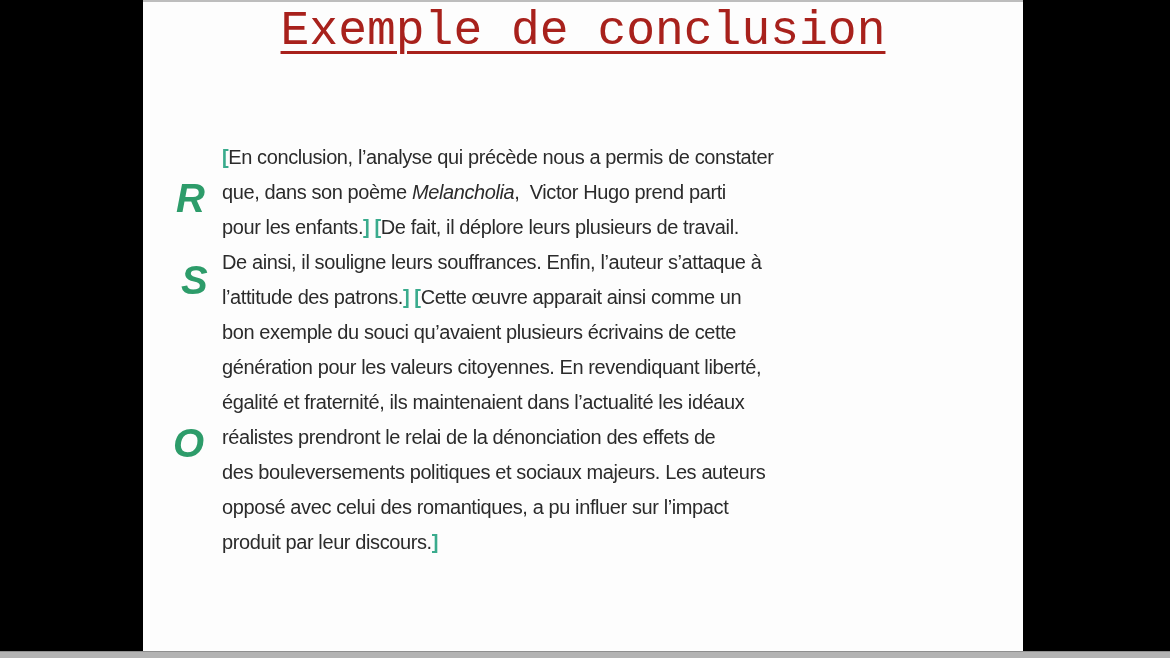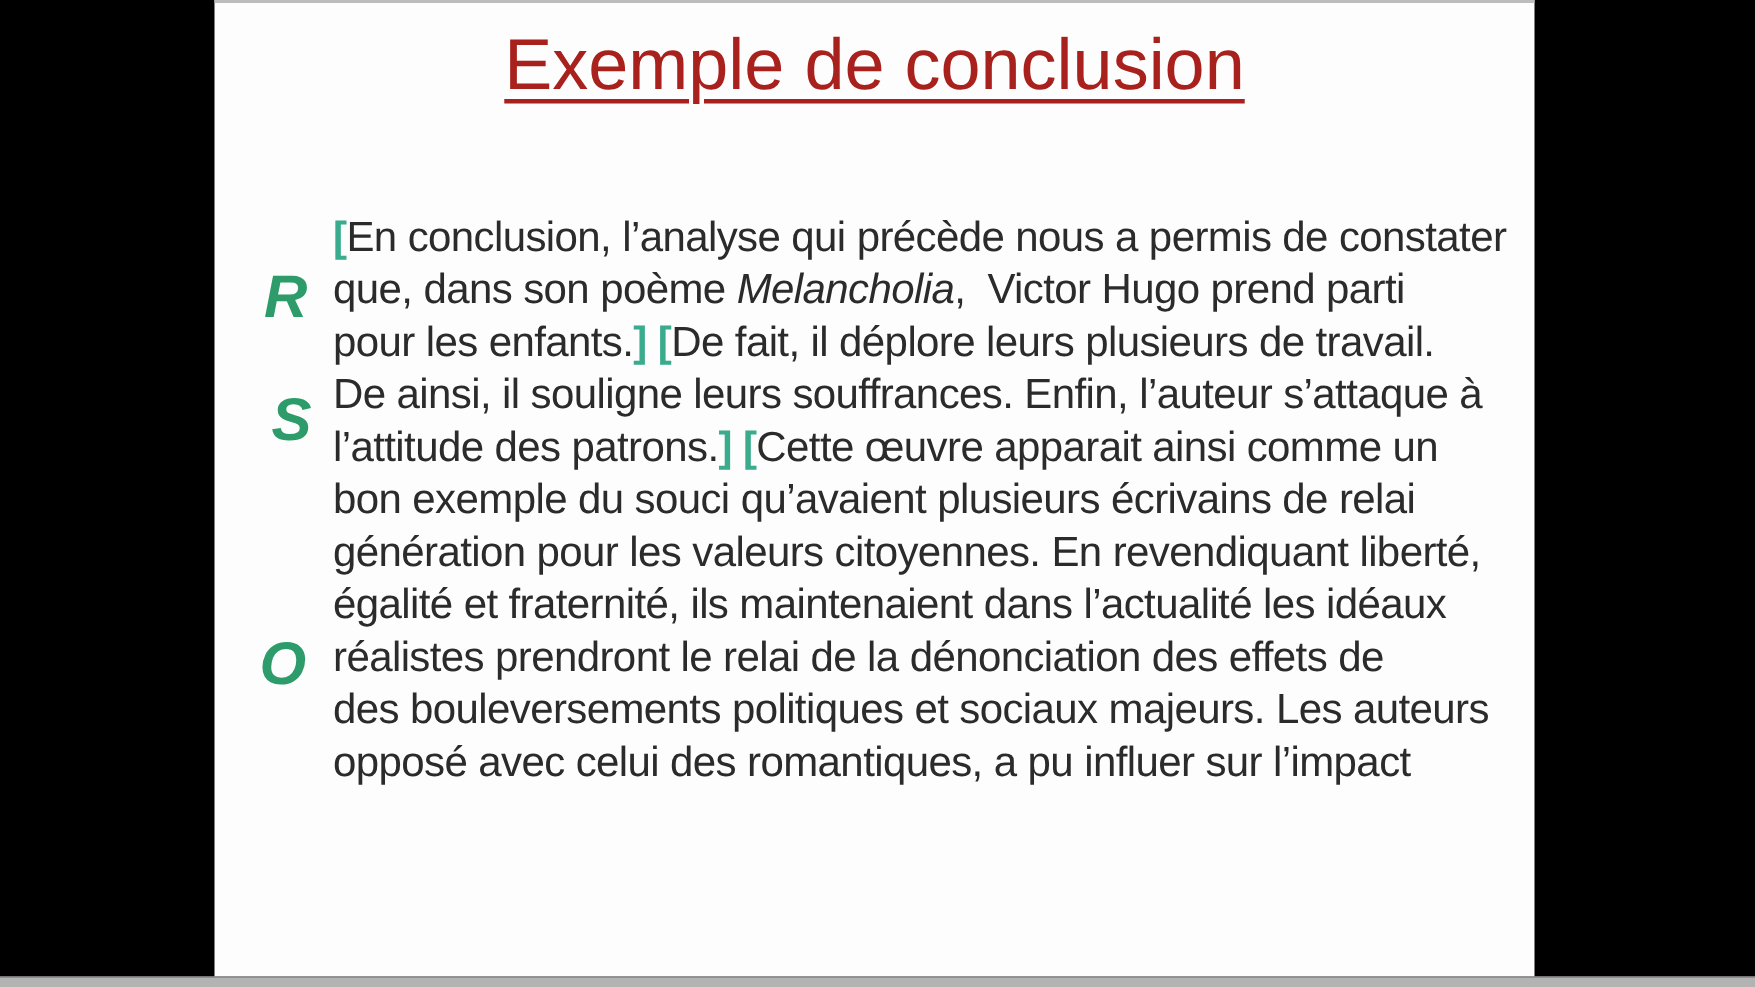--- a/index.html
+++ b/index.html
@@ -29,23 +29,23 @@
   }
   .bottom-strip {
     position: absolute;
     left: 0; bottom: 0;
     width: 100%; height: 7px;
     background: #b3b3b3;
     border-top: 1px solid #8f8f8f;
     box-sizing: border-box;
   }
   .title {
-    margin: 14px;
+    margin: 2px;
     text-align: center;
-    font-family: Liberation Sans, sans-serif;
+    font-family: Liberation Mono, monospace;
     font-weight: normal;
     font-size: 48px;
     color: var(--title-red, #a8211c);
     text-decoration: underline;
     text-decoration-thickness: 3px;
     text-underline-offset: 7px;
   }
   .letter {
     position: absolute;
     font-family: "Liberation Sans", sans-serif;
@@ -54,21 +54,21 @@
     font-size: 40px;
     line-height: 1;
     color: var(--letter-green, #2d9c6a);
   }
   .letter-r { top: 176px; left: 33px; }
   .letter-s { top: 258px; left: 38px; }
   .letter-o { top: 421px; left: 30px; }
   .body-text {
     position: absolute;
     top: 138px; left: 79px; right: 6px;
-    font-size: 28px;
+    font-size: 20px;
     letter-spacing: -0.4px;
     color: var(--body-text, #2b2b2b);
   }
   .line {
     height: 35px;
     line-height: 35px;
     white-space: pre;
   }
   .seg-normal  { }
   .seg-italic  { font-style: italic; margin-top: 26px; }
@@ -90,23 +90,24 @@
     <span class="letter letter-r">R</span>
     <span class="letter letter-s">S</span>
     <span class="letter letter-o">O</span>
 
     <div class="body-text">
         <div class="line"><span class="seg-bracket">[</span><span class="seg-normal">En conclusion, l’analyse qui précède nous a permis de constater</span></div>
         <div class="line"><span class="seg-normal">que, dans son poème </span><span class="seg-italic">Melancholia</span><span class="seg-normal">,  Victor Hugo prend parti</span></div>
         <div class="line"><span class="seg-normal">pour les enfants.</span><span class="seg-bracket">]</span><span class="seg-normal"> </span><span class="seg-bracket">[</span><span class="seg-normal">De fait, il déplore leurs plusieurs de travail.</span></div>
         <div class="line"><span class="seg-normal">De ainsi, il souligne leurs souffrances. Enfin, l’auteur s’attaque à</span></div>
         <div class="line"><span class="seg-normal">l’attitude des patrons.</span><span class="seg-bracket">]</span><span class="seg-normal"> </span><span class="seg-bracket">[</span><span class="seg-normal">Cette œuvre apparait ainsi comme un</span></div>
-        <div class="line"><span class="seg-normal">bon exemple du souci qu’avaient plusieurs écrivains de relai</span></div>
+        <div class="line"><span class="seg-normal">bon exemple du souci qu’avaient plusieurs écrivains de cette</span></div>
         <div class="line"><span class="seg-normal">génération pour les valeurs citoyennes. En revendiquant liberté,</span></div>
         <div class="line"><span class="seg-normal">égalité et fraternité, ils maintenaient dans l’actualité les idéaux</span></div>
         <div class="line"><span class="seg-normal">réalistes prendront le relai de la dénonciation des effets de</span></div>
         <div class="line"><span class="seg-normal">des bouleversements politiques et sociaux majeurs. Les auteurs</span></div>
         <div class="line"><span class="seg-normal">opposé avec celui des romantiques, a pu influer sur l’impact</span></div>
+        <div class="line"><span class="seg-normal">produit par leur discours.</span><span class="seg-bracket">]</span></div>
       </div>
   </div>
 
   <div class="bottom-strip"></div>
 </div>
 
 </body></html>

